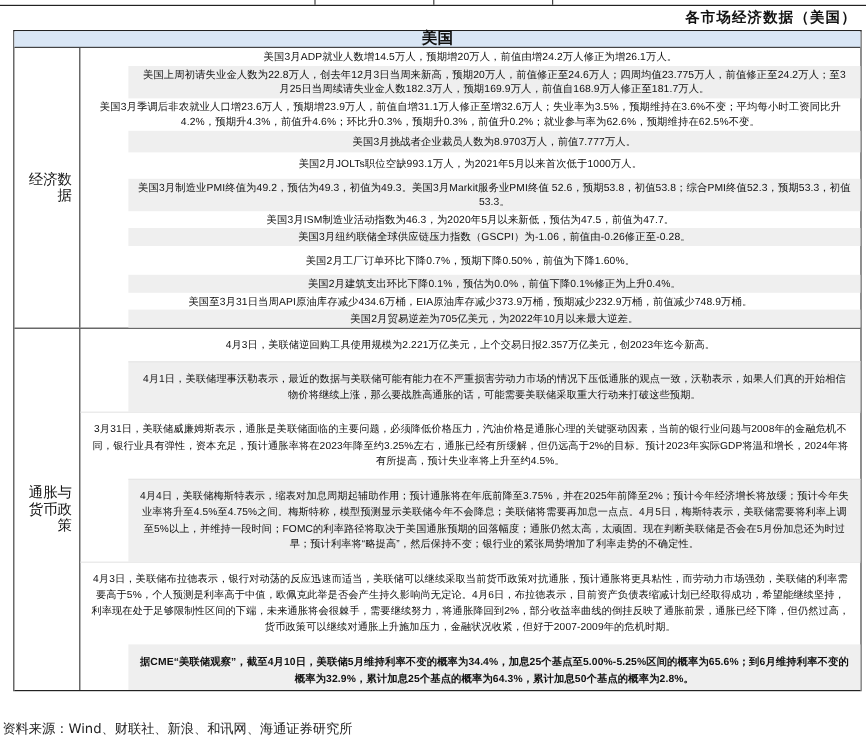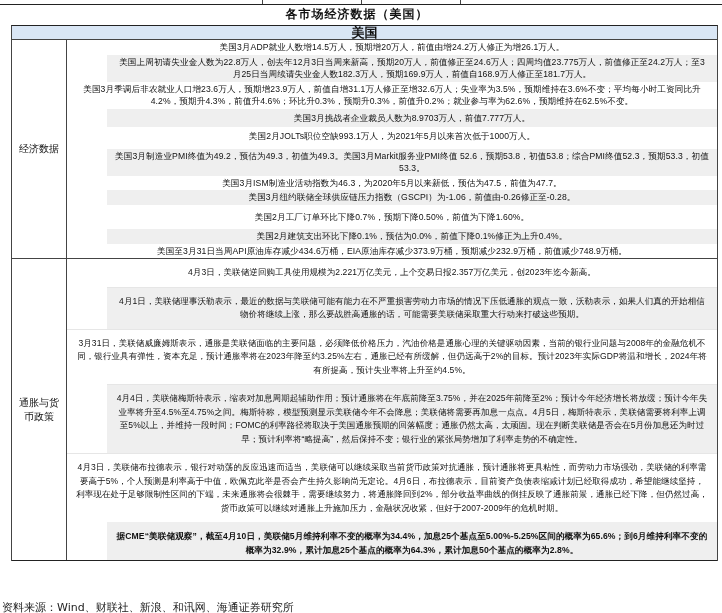--- a/index.html
+++ b/index.html
@@ -7,37 +7,37 @@
     width: 722px; height: 613px; overflow: hidden; position: relative;
     font-family: "DejaVu Serif", "Liberation Serif", serif;
     color: #111;
   }
   .top-strip {
     position: absolute; left: 0; top: 0; width: 722px; height: 4px;
     border-bottom: 1px solid #222;
   }
   .top-strip .tick { position: absolute; top: 0; width: 1px; height: 4px; background: #444; }
   .title {
-    position: absolute; left: 0; top: 6px; width: 714px; text-align: center;
+    position: absolute; left: 0; top: 6px; width: 714px; text-align: right;
     font-size: 12px; font-weight: bold; letter-spacing: 1px;
   }
   .table-wrap {
     position: absolute; left: 11px; top: 25px; width: 705px;
     border-top: 1.5px solid #222; border-left: 1px solid #444; border-right: 1px solid #444;
   }
   .region-header {
     background: #d9e6f5; text-align: center; font-size: 13px; font-weight: bold;
     height: 13px; line-height: 13px; border-bottom: 1px solid #444;
   }
   .section { display: flex; border-bottom: 1px solid #444; }
   .section.last { border-bottom: 1.5px solid #222; }
   .cat {
     width: 55px; flex: 0 0 55px; border-right: 1px solid #444;
     display: flex; align-items: center; justify-content: center;
-    font-size: 10px; text-align: center; line-height: 14px; padding: 0 6px; box-sizing: border-box;
+    font-size: 12px; text-align: right; line-height: 14px; padding: 0 6px; box-sizing: border-box;
   }
   .rows { flex: 1; }
   .row {
     font-size: 8.6px; line-height: 12.5px; text-align: center;
     padding: 1px 8px; box-sizing: border-box;
     font-family: Liberation Sans, sans-serif;
     letter-spacing: 0.1px;
   }
   .row.shaded { background: #efefef; margin-left: 40px; }
   .row.tall { padding-top: 6px; padding-bottom: 6px; }
@@ -69,20 +69,21 @@
       <div class="row shaded">美国上周初请失业金人数为22.8万人，创去年12月3日当周来新高，预期20万人，前值修正至24.6万人；四周均值23.775万人，前值修正至24.2万人；至3月25日当周续请失业金人数182.3万人，预期169.9万人，前值自168.9万人修正至181.7万人。</div>
       <div class="row">美国3月季调后非农就业人口增23.6万人，预期增23.9万人，前值自增31.1万人修正至增32.6万人；失业率为3.5%，预期维持在3.6%不变；平均每小时工资同比升4.2%，预期升4.3%，前值升4.6%；环比升0.3%，预期升0.3%，前值升0.2%；就业参与率为62.6%，预期维持在62.5%不变。</div>
       <div class="row shaded" style="padding-top:3px;padding-bottom:3px">美国3月挑战者企业裁员人数为8.9703万人，前值7.777万人。</div>
       <div class="row" style="padding-top:3px;padding-bottom:6px">美国2月JOLTs职位空缺993.1万人，为2021年5月以来首次低于1000万人。</div>
       <div class="row shaded">美国3月制造业PMI终值为49.2，预估为49.3，初值为49.3。美国3月Markit服务业PMI终值 52.6，预期53.8，初值53.8；综合PMI终值52.3，预期53.3，初值53.3。</div>
       <div class="row">美国3月ISM制造业活动指数为46.3，为2020年5月以来新低，预估为47.5，前值为47.7。</div>
       <div class="row shaded">美国3月纽约联储全球供应链压力指数（GSCPI）为-1.06，前值由-0.26修正至-0.28。</div>
       <div class="row tall">美国2月工厂订单环比下降0.7%，预期下降0.50%，前值为下降1.60%。</div>
       <div class="row shaded">美国2月建筑支出环比下降0.1%，预估为0.0%，前值下降0.1%修正为上升0.4%。</div>
       <div class="row">美国至3月31日当周API原油库存减少434.6万桶，EIA原油库存减少373.9万桶，预期减少232.9万桶，前值减少748.9万桶。</div>
+      <div class="row shaded">美国2月贸易逆差为705亿美元，为2022年10月以来最大逆差。</div>
     </div>
   </div>
 
   <div class="section last">
     <div class="cat">通胀与货币政策</div>
     <div class="rows">
       <div class="row policy" style="border-top:none">4月3日，美联储逆回购工具使用规模为2.221万亿美元，上个交易日报2.357万亿美元，创2023年迄今新高。</div>
       <div class="row policy shaded">4月1日，美联储理事沃勒表示，最近的数据与美联储可能有能力在不严重损害劳动力市场的情况下压低通胀的观点一致，沃勒表示，如果人们真的开始相信物价将继续上涨，那么要战胜高通胀的话，可能需要美联储采取重大行动来打破这些预期。</div>
       <div class="row policy">3月31日，美联储威廉姆斯表示，通胀是美联储面临的主要问题，必须降低价格压力，汽油价格是通胀心理的关键驱动因素，当前的银行业问题与2008年的金融危机不同，银行业具有弹性，资本充足，预计通胀率将在2023年降至约3.25%左右，通胀已经有所缓解，但仍远高于2%的目标。预计2023年实际GDP将温和增长，2024年将有所提高，预计失业率将上升至约4.5%。</div>
       <div class="row policy shaded">4月4日，美联储梅斯特表示，缩表对加息周期起辅助作用；预计通胀将在年底前降至3.75%，并在2025年前降至2%；预计今年经济增长将放缓；预计今年失业率将升至4.5%至4.75%之间。梅斯特称，模型预测显示美联储今年不会降息；美联储将需要再加息一点点。4月5日，梅斯特表示，美联储需要将利率上调至5%以上，并维持一段时间；FOMC的利率路径将取决于美国通胀预期的回落幅度；通胀仍然太高，太顽固。现在判断美联储是否会在5月份加息还为时过早；预计利率将“略提高”，然后保持不变；银行业的紧张局势增加了利率走势的不确定性。</div>

